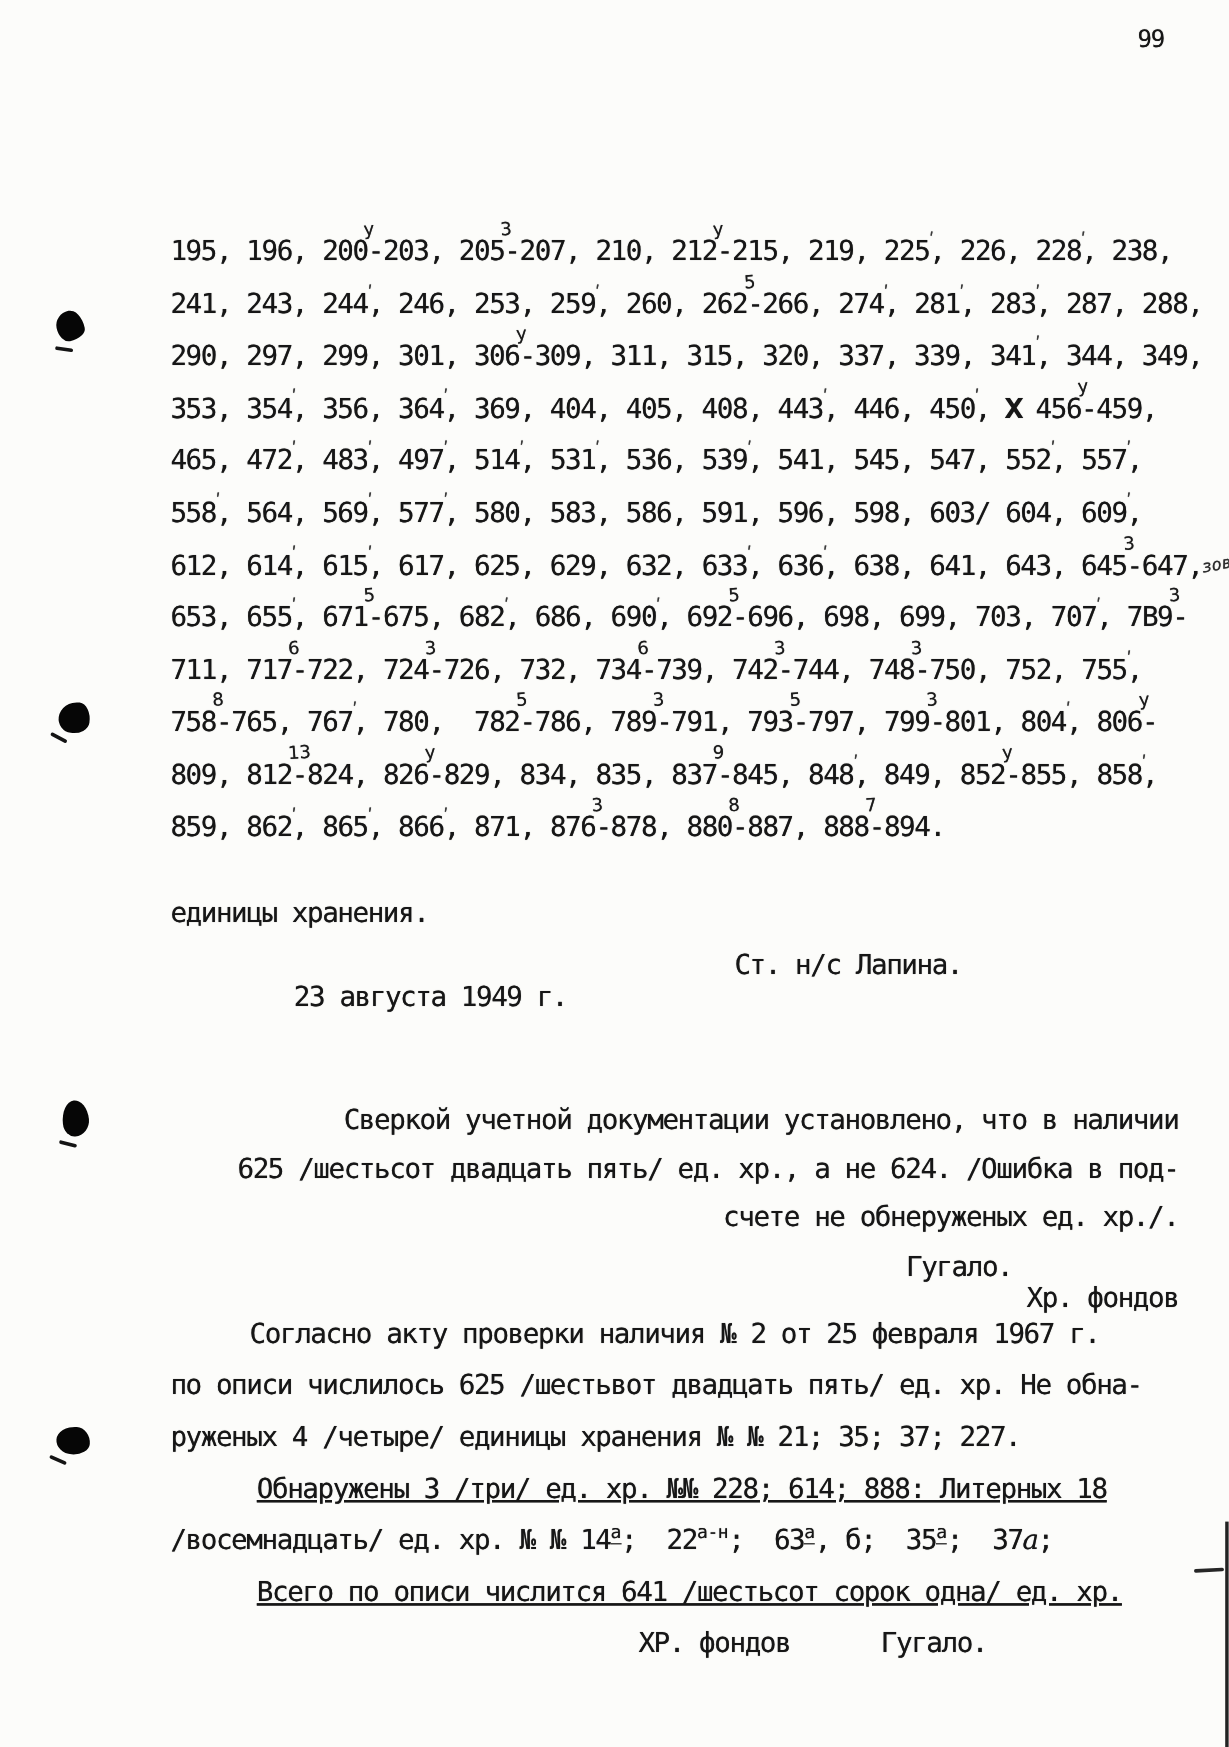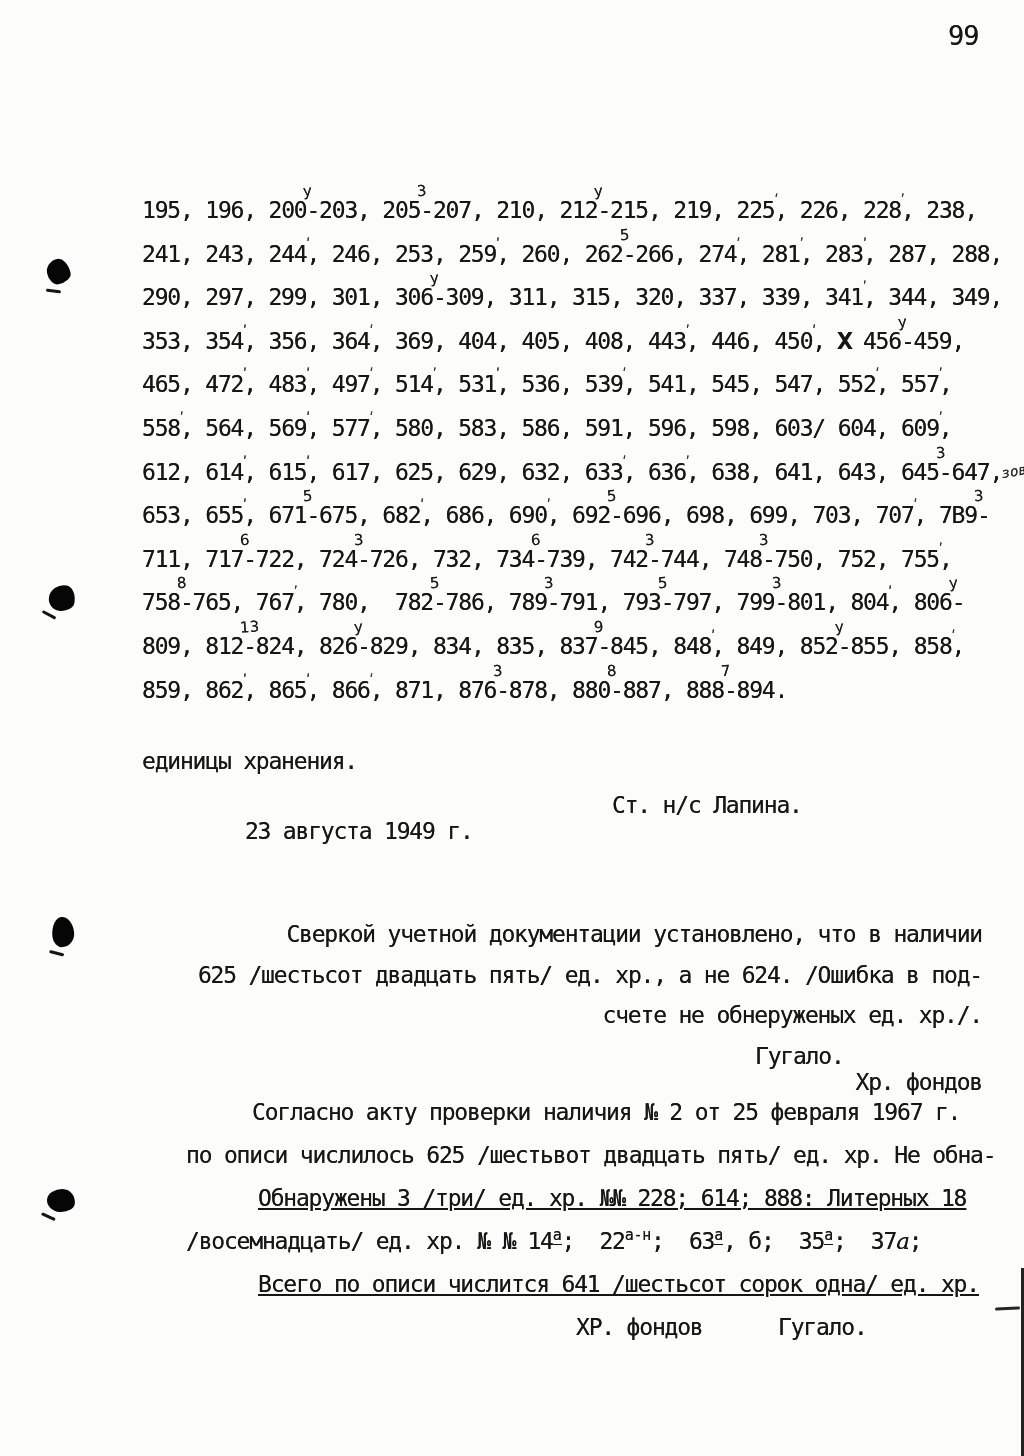--- a/index.html
+++ b/index.html
@@ -5,39 +5,39 @@
   html,body{margin:0;padding:0;}
   body{
     width:1024px;height:1456px;position:relative;overflow:hidden;
     background:#fcfcfa;
     font-family:"DejaVu Sans Mono","DejaVu Sans",monospace;
     color:#161616;
   }
   #page{position:absolute;inset:0;}
   .ink{text-shadow:0 0 0.6px rgba(10,10,10,0.75);}
   
-  #pageno{position:absolute;left:948px;top:20px;font-size:27px;letter-spacing:-1px;}
+  #pageno{position:absolute;left:948px;top:20px;font-size:20px;letter-spacing:-1px;}
   
   #numblock{position:absolute;left:142px;top:197px;width:866px;font-size:23px;letter-spacing:-1.2px;}
   .num-line{height:43.6px;white-space:pre;}
   .rng{white-space:pre;}
   .dash{position:relative;display:inline-block;}
   .rsup{position:absolute;left:-3px;top:-15px;font-size:15px;letter-spacing:0;
         font-family:"DejaVu Sans",sans-serif;transform:rotate(-4deg);color:#1b1b1b;}
   .tick{display:inline-block;width:0;overflow:visible;transform:translate(-15px,-13px);
         font-size:14px;color:#3a3a3a;}
   .hw-cross{font-weight:bold;display:inline-block;transform:scaleX(1.15);}
   .scribble{font-size:14px;font-style:italic;color:#2d2d2d;display:inline-block;
             transform:rotate(-10deg) translateY(-4px);letter-spacing:0;}
   
   .para{position:absolute;left:142px;font-size:23px;letter-spacing:-1.2px;}
   .p-line{white-space:pre;position:relative;}
   #para1{top:748px;width:840px;} #para1 .p-line{height:44px;}
   #para2{top:921px;width:840px;text-align:right;} #para2 .p-line{height:40.6px;}
-  #para3{top:1099px;width:860px;} #para3 .p-line{height:43px;margin-left:44px;}
+  #para3{top:1099px;width:860px;} #para3 .p-line{height:43px;}
   .ind1{padding-left:27px;} .ind2{padding-left:66px;} .ind3{padding-left:72px;text-decoration:underline;}
   .abs{position:absolute;top:0;}
   #signer1{left:470px;} #signer2{left:613px;}
   #footL{left:390px;} #footR{left:592px;}
   .slt{font-size:15px;position:relative;top:-9px;letter-spacing:-0.3px;}
   .slt.u{border-bottom:1.5px solid #161616;}
   .hw{font-family:"DejaVu Serif",serif;font-style:italic;}
   
   .blot{position:absolute;background:#060606;}
   .blot:after{content:"";position:absolute;left:-5px;bottom:-7px;width:15px;height:3px;
@@ -91,20 +91,21 @@
     <div class="p-line">счете не обнеруженых ед. хр./.</div>
     <div class="p-line">
       <span style="padding-left:27px">Хр. фондов</span>
       <span id="signer2" class="abs">Гугало.</span>
     </div>
   </div>
 
   <div id="para3" class="para ink">
     <div class="p-line ind2">Согласно акту проверки наличия № 2 от 25 февраля 1967 г.</div>
     <div class="p-line">по описи числилось 625 /шестьвот двадцать пять/ ед. хр. Не обна-</div>
+    <div class="p-line">руженых 4 /четыре/ единицы хранения № № 21; 35; 37; 227.</div>
     <div class="p-line ind3">Обнаружены 3 /три/ ед. хр. №№ 228; 614; 888: Литерных 18</div>
     <div class="p-line"><span>/восемнадцать/ ед. хр. № № 14</span><span class="slt u">а</span><span>;  22</span><span class="slt">а-н</span><span>;  63</span><span class="slt u">а</span><span>, б</span><span>;  35</span><span class="slt u">а</span><span>;  37</span><span class="hw">а</span><span>;</span></div>
     <div class="p-line ind3">Всего по описи числится 641 /шестьсот сорок одна/ ед. хр.</div>
     <div class="p-line">
       <span id="footL" class="abs">ХР. фондов</span>
       <span id="footR" class="abs">Гугало.</span>
     </div>
   </div>
 
   <div id="blot1" class="blot"></div>

